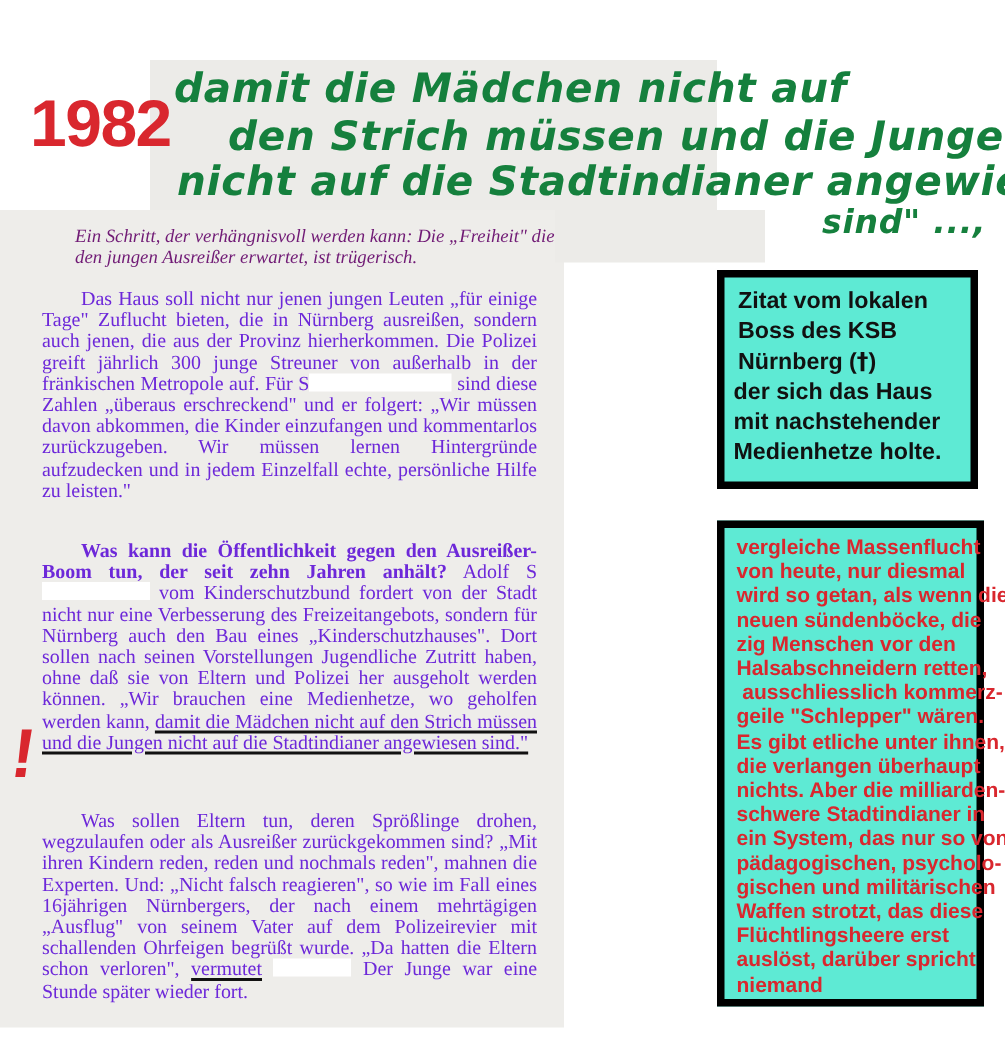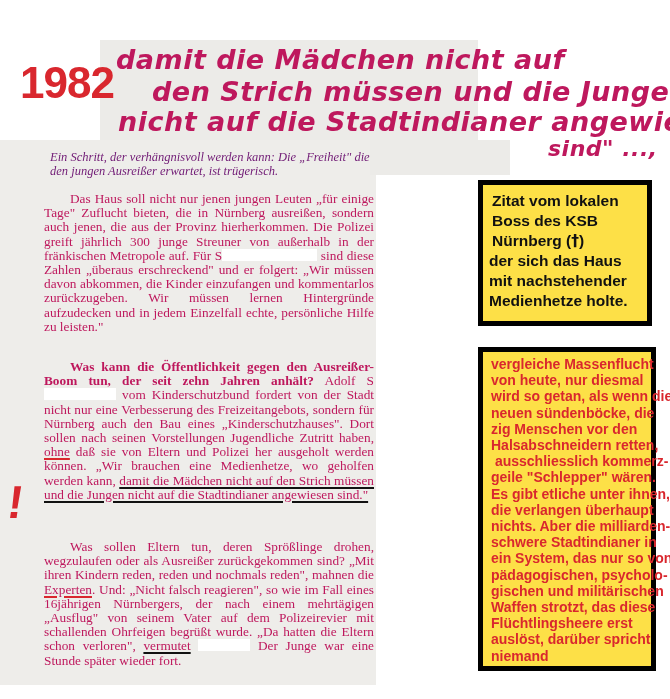--- a/index.html
+++ b/index.html
@@ -1,35 +1,35 @@
 <!DOCTYPE html>
 <html><head>
 <meta charset="utf-8">
 <style>
   html, body { margin:0; padding:0; }
   body { width:670px; height:699px; background:#ffffff; position:relative; overflow:hidden; font-family:"Liberation Serif", serif; }
   .paper-top { position:absolute; left:100px; top:40px; width:378px; height:100px; background:#ecebe8; }
   .paper-main { position:absolute; left:0; top:140px; width:376px; height:545px; background:#eeedea; }
   .paper-strip { position:absolute; left:370px; top:140px; width:140px; height:35px; background:#ecebe8; }
   .year { position:absolute; left:20px; top:58px; font-family:"Liberation Sans", sans-serif; font-weight:bold; font-size:44px; color:#d9272e; letter-spacing:-1px; }
-  .hand { position:absolute; left:112px; font-family:"DejaVu Sans", sans-serif; font-style:oblique; font-weight:bold; font-size:27px; color:#be185d; letter-spacing:0.5px; white-space:nowrap; }
+  .hand { position:absolute; left:112px; font-family:"DejaVu Sans", sans-serif; font-style:oblique; font-weight:bold; font-size:27px; color:#15803d; letter-spacing:0.5px; white-space:nowrap; }
   .hand.l1 { top:44px; left:116px; }
   .hand.l2 { top:76px;margin-left:40px; }
   .hand.l3 { top:106px; left:118px; }
   .hand.l4 { top:136px; left:548px; font-size:22px; }
   .caption { position:absolute; left:50px; top:150px; font-style:italic; font-size:12.5px; line-height:14px; color:#701a75; white-space:nowrap; }
-  .col { position:absolute; left:44px; width:330px; font-size:13.3px; line-height:14.2px; color:#be185d; }
+  .col { position:absolute; left:28px; width:330px; font-size:13.3px; line-height:14.2px; color:#6d28d9; }
   .col p { margin:0; text-align:justify; }
   .col .ind { text-indent:26px; }
   .col .bold { font-weight:bold; }
   .redact { display:inline-block; background:#ffffff; height:12px; vertical-align:-1px; }
-  .u-red { text-decoration:underline; text-decoration-color:#d9272e; text-decoration-thickness:2px; text-underline-offset:2px; }
+  .u-red { text-decoration-color:#d9272e; text-decoration-thickness:2px; text-underline-offset:2px; }
   .u-blk { text-decoration:underline; text-decoration-color:#111; text-decoration-thickness:2px; text-underline-offset:2px; }
   .excl { position:absolute; left:8px; top:475px; font-family:"Liberation Sans", sans-serif; font-weight:bold; font-size:46px; color:#d9272e; transform:skewX(-8deg); }
-  .box { position:absolute; border:5px solid #000; background:#fde047; box-sizing:border-box; font-family:"Liberation Sans", sans-serif; font-weight:bold; white-space:nowrap; }
+  .box { position:absolute; border:5px solid #000; background:#5eead4; box-sizing:border-box; font-family:"Liberation Sans", sans-serif; font-weight:bold; white-space:nowrap; }
   .box1 { left:478px; top:180px; width:174px; height:146px; padding:6px 0 0 6px; font-size:15.5px; line-height:20px; color:#111; }
   .box1 .ind { padding-left:3px; }
   .box2 { left:478px; top:347px; width:178px; height:324px; padding:4px 0 0 8px; font-size:14px; line-height:16.2px; color:#d9272e; }
   .dagger { font-family:"DejaVu Sans", sans-serif; }
 </style>
 </head>
 <body>
 
 <div class="paper-top"></div>
 <div class="paper-main"></div>

